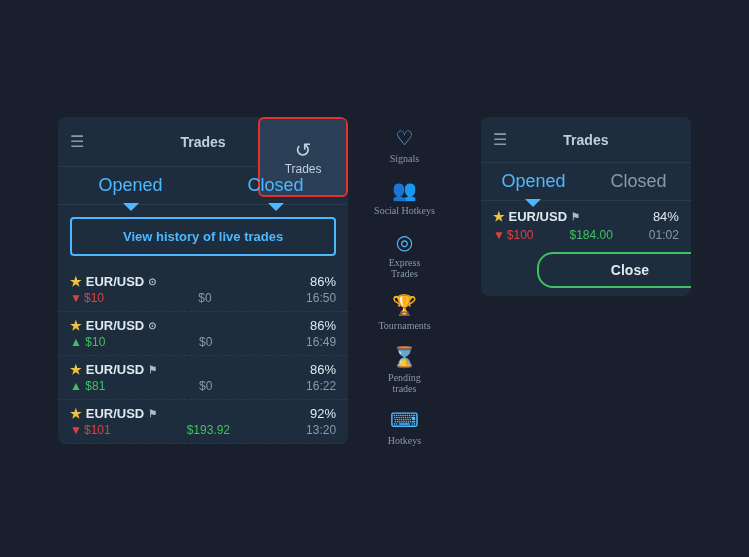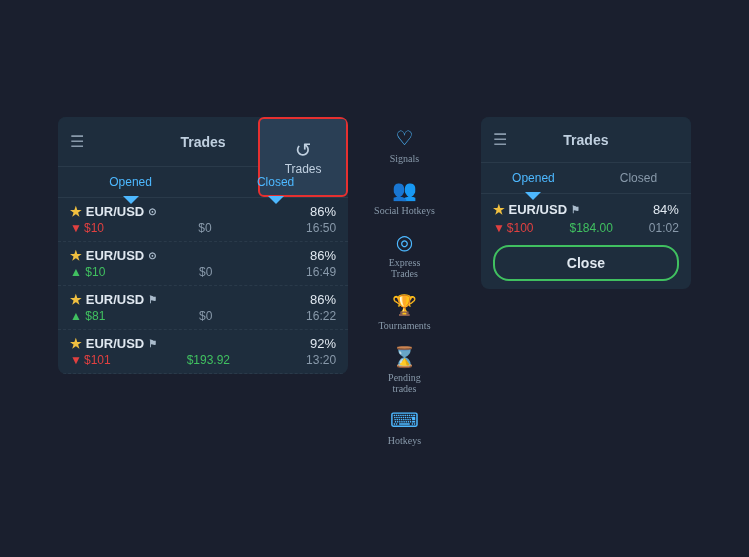--- a/index.html
+++ b/index.html
@@ -58,21 +58,21 @@
     .tab-row {
       display: flex;
       border-bottom: 1px solid #2a3a4a;
       position: relative;
     }
 
     .tab {
       flex: 1;
       text-align: center;
       padding: 8px 0;
-      font-size: 12px;
+      font-size: 18px;
       cursor: pointer;
       color: #8899aa;
       position: relative;
     }
 
     .tab.active {
       color: #4db8ff;
     }
 
     .tab.active::after {
@@ -240,20 +240,21 @@
       width: 100%;
       padding: 8px;
       background: transparent;
       border: 2px solid #40c060;
       border-radius: 16px;
       color: #e0e8f0;
       font-size: 14px;
       font-weight: bold;
       cursor: pointer;
       text-align: center;
+      margin-left: 44px;
     }
 
     
     .header-trades-box {
       position: absolute;
       right: 0;
       top: 0;
       width: 90px;
       height: 80px;
       background: #2a3f55;
@@ -289,20 +290,21 @@
       <div class="tab active">
         <span>Opened</span>
       </div>
       <div class="tab" style="color:#4db8ff; position:relative;">
         <span>Closed</span>
         <span style="position:absolute; bottom:-7px; left:50%; transform:translateX(-50%); width:0; height:0; border-left:8px solid transparent; border-right:8px solid transparent; border-top:8px solid #4db8ff; z-index:2;"></span>
       </div>
     </div>
 
     
+    <button class="view-history-btn">View history of live trades</button>
 
     
 
     
     <div class="trade-item">
       <div class="trade-row-top">
         <span class="pair-name">
           <span class="star-icon">★</span>
           <span>EUR/USD</span>
           <span class="clock-icon">⊙</span>

